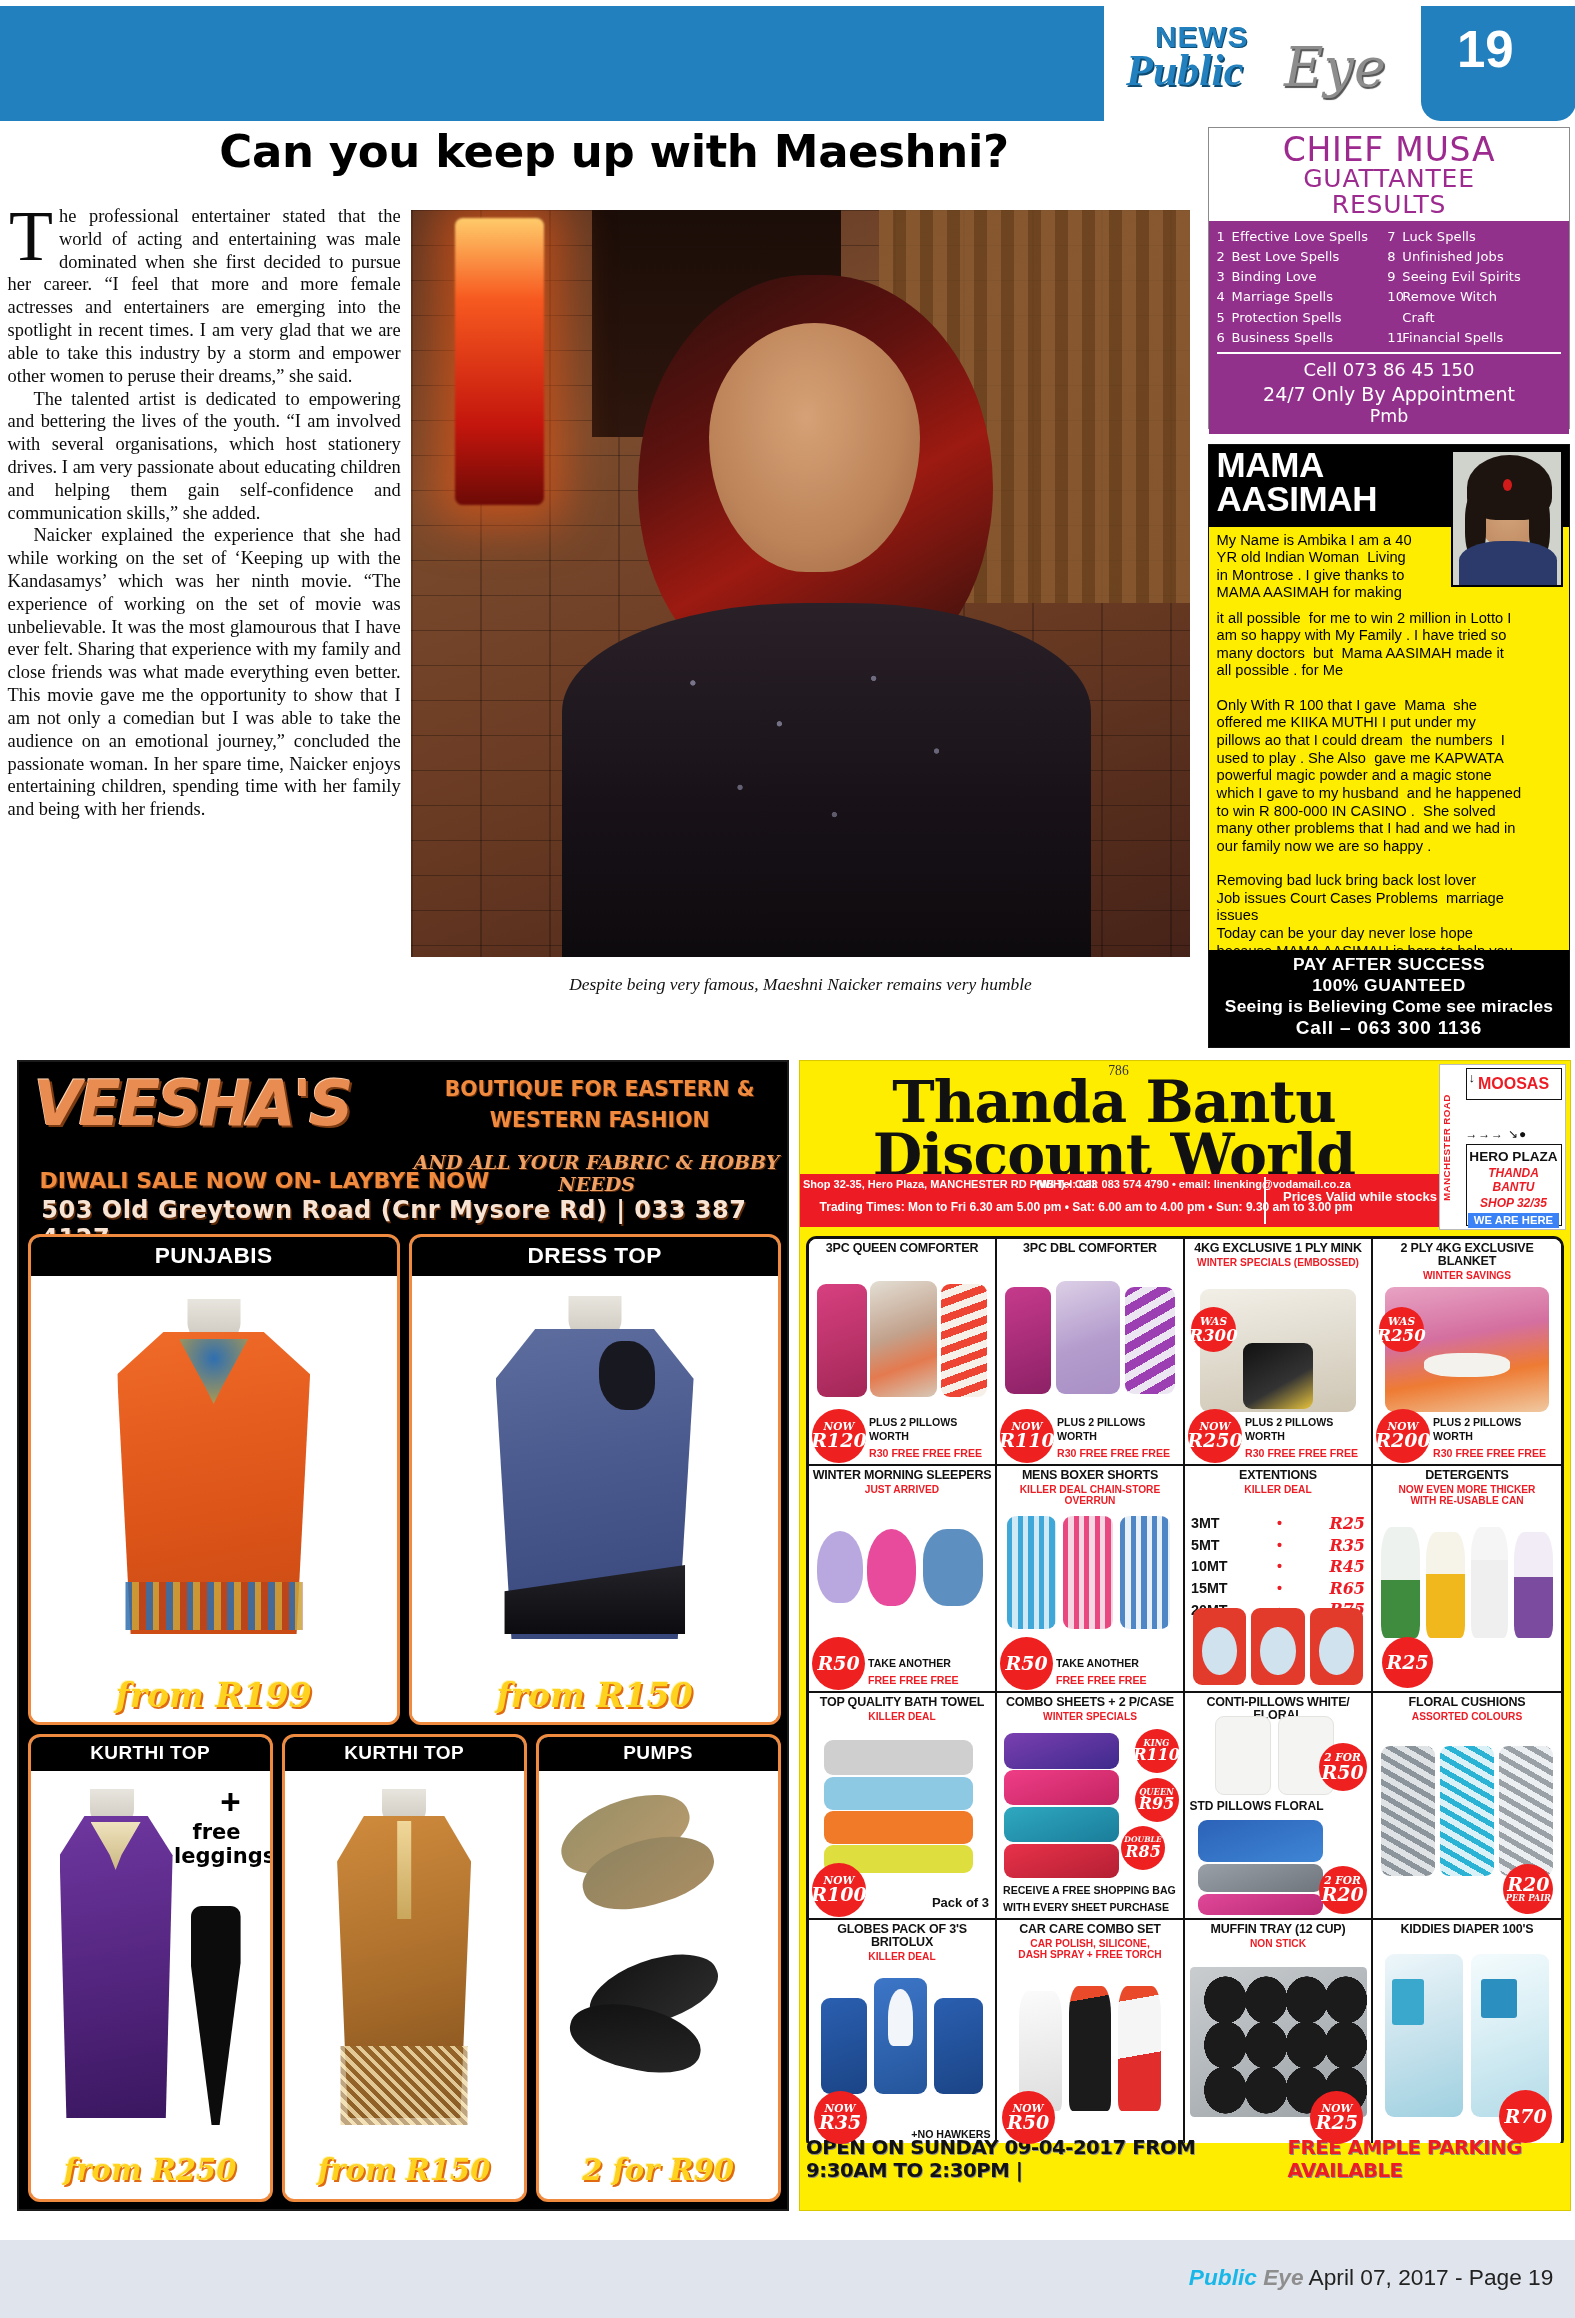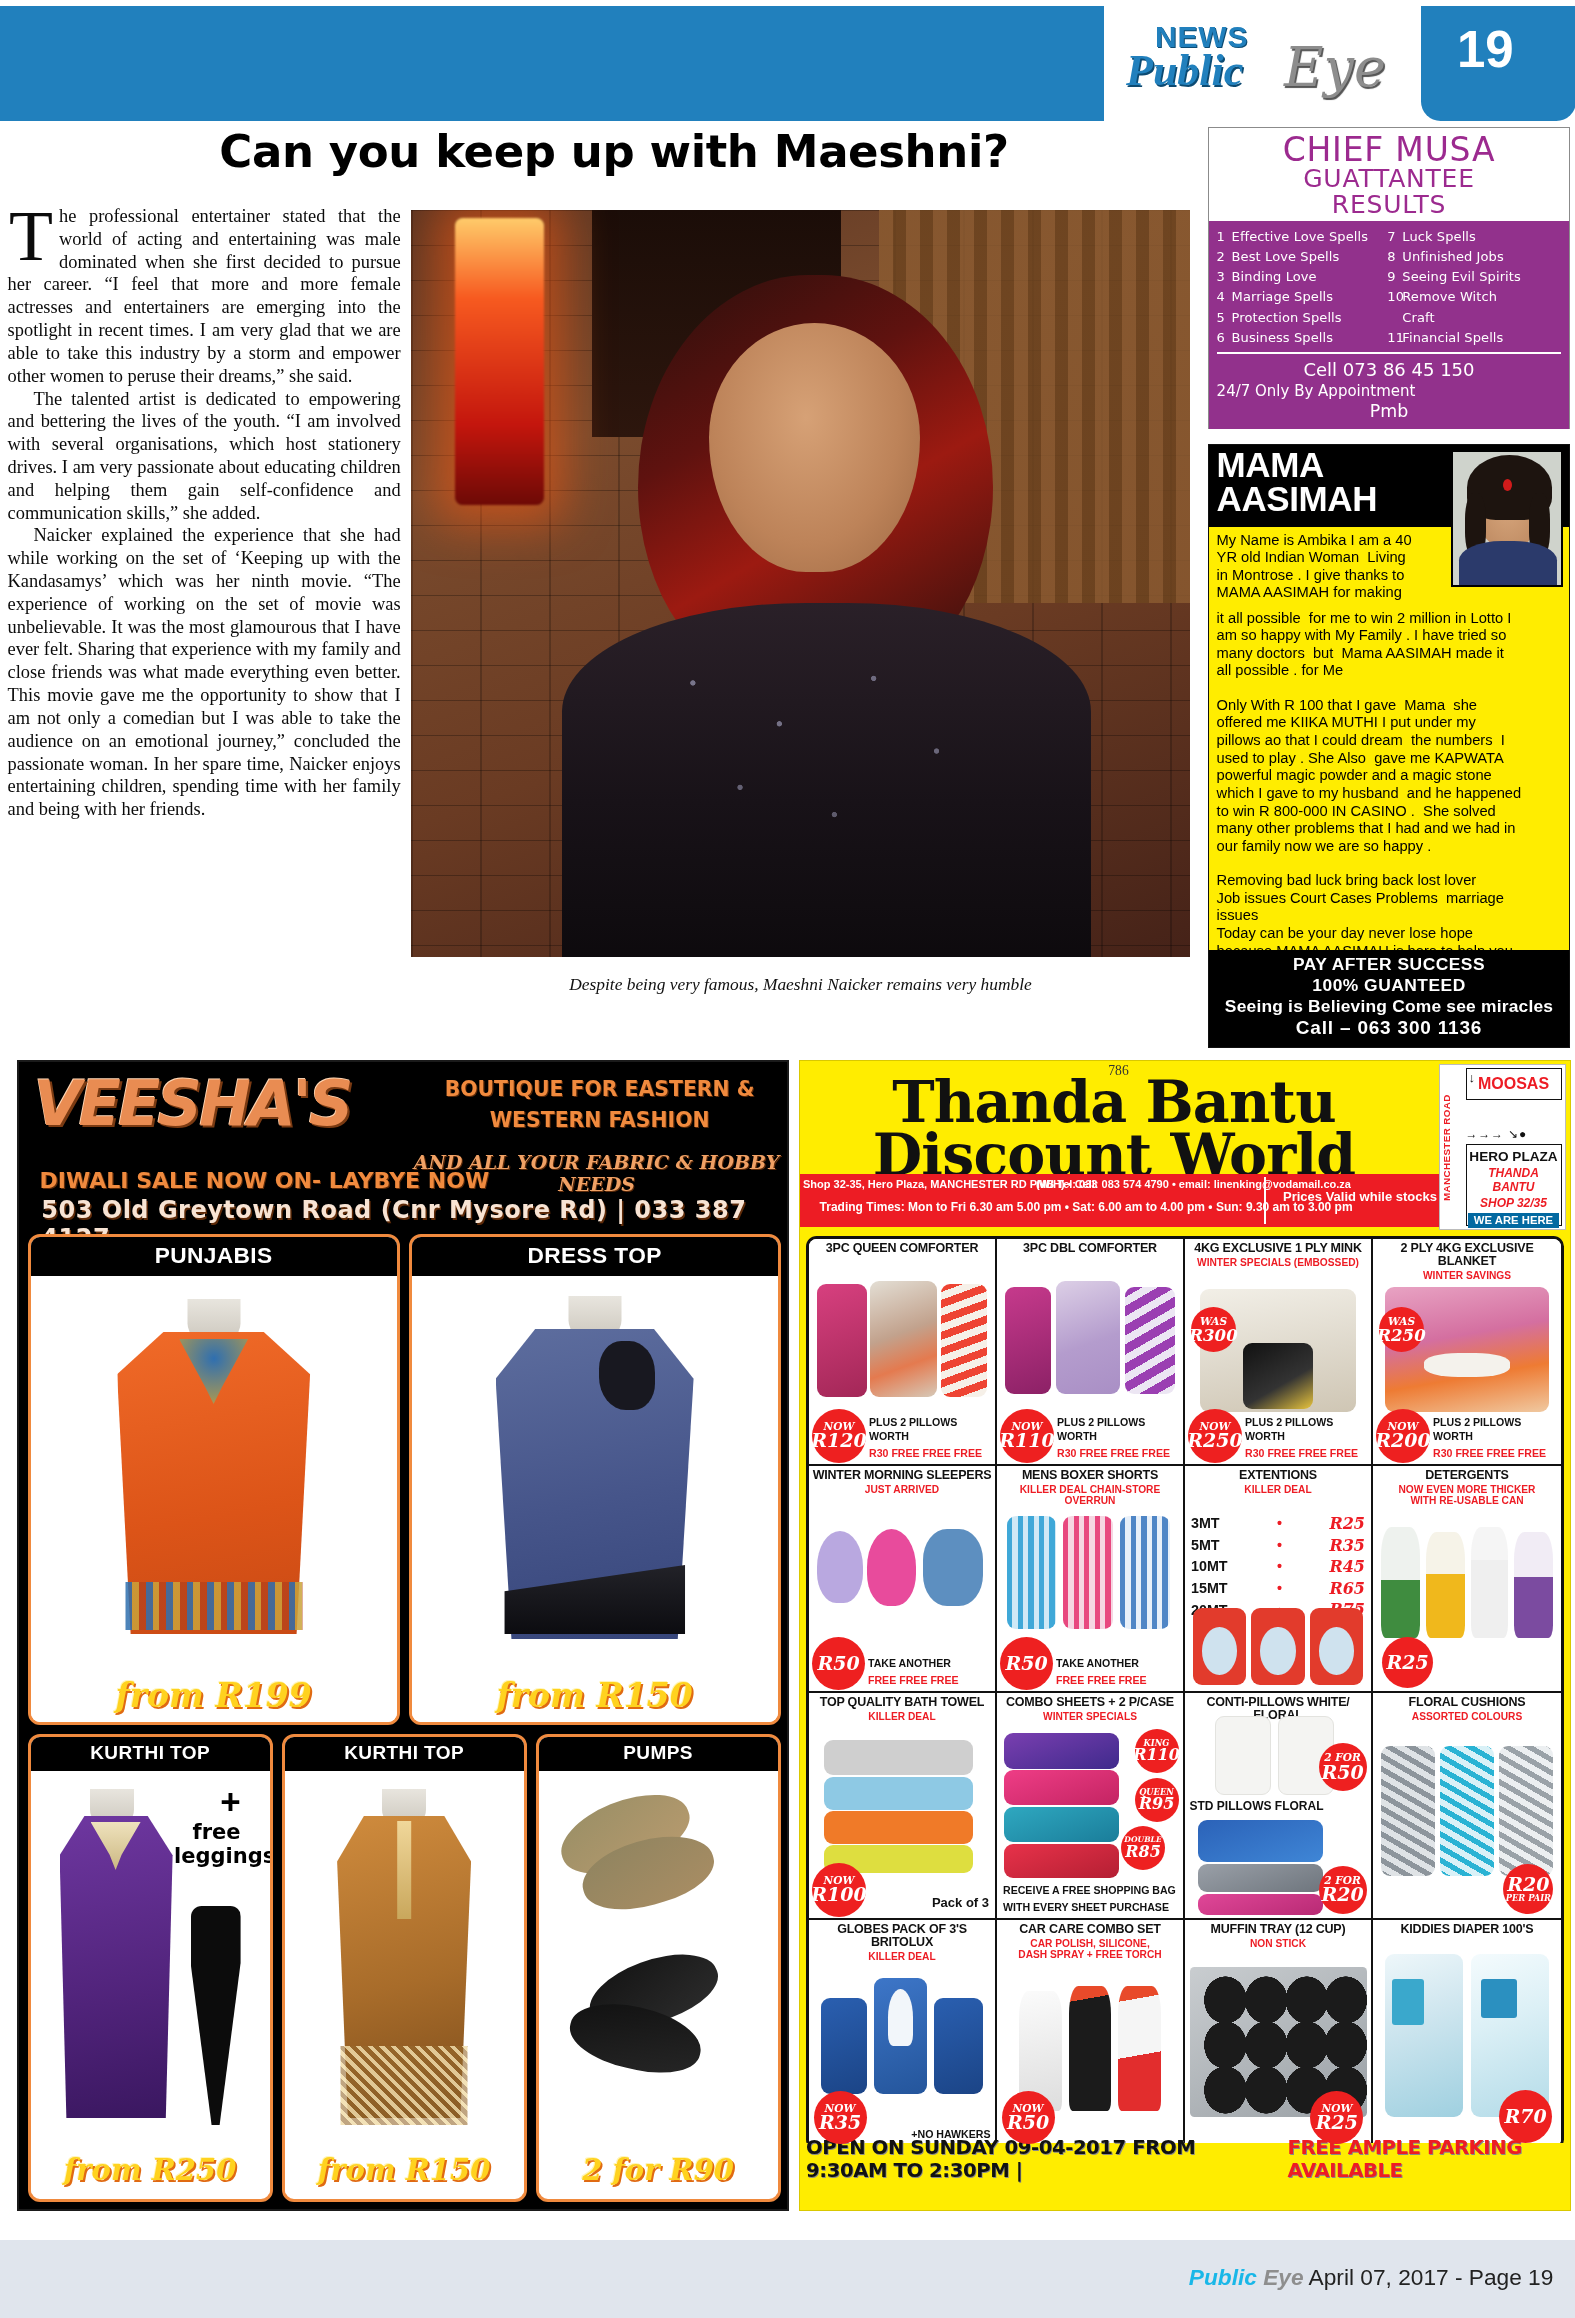--- a/index.html
+++ b/index.html
@@ -90,21 +90,21 @@
   .cm-t3 { font-size: 25px; letter-spacing: 0.8px; }
   .cm-body { margin-top: 3.8px; background: #92318c; color: #fff; padding: 6px 7.6px 7.6px 7.6px; }
   .cm-list { display: flex; gap: 0; }
   .cm-col { flex: 1; }
   .cm-col.right { flex: 1.02; }
   .cm-item { font-size: 13px; line-height: 1.55; font-family: "DejaVu Sans", sans-serif;
       white-space: nowrap; letter-spacing: 0.1px; }
   .cm-item .num { display: inline-block; width: 15px; }
   .cm-rule { height: 2.3px; background: #fff; margin: 3.8px 0 4.5px; }
   .cm-cell { text-align: center; font-size: 18px; color: #fff; font-family: "DejaVu Sans", sans-serif; line-height: 1.3; }
-  .cm-app { text-align: left; font-size: 15px; color: #fff; font-family: "DejaVu Sans", sans-serif; line-height: 1.3; }
+  .cm-app { text-align: center; font-size: 19px; color: #fff; font-family: "DejaVu Sans", sans-serif; line-height: 1.3; }
   .cm-pmb { text-align: center; font-size: 17.4px; color: #fff; font-family: "DejaVu Sans", sans-serif; }
 
   
   .mama { position: absolute; left: 1208px; top: 444px; width: 362px; height: 604px;
       border: 1.5px solid #111; background: #ffed00; overflow: hidden; }
   .mama-top { position: relative; background: #000; height: 82px; }
   .mama-name { position: absolute; left: 7.6px; top: 3px; color: #fff; font-size: 35px;
       font-weight: bold; line-height: .96; font-family: "Liberation Sans", sans-serif; letter-spacing: -0.4px; }
   .mama-photo { position: absolute; right: 6px; top: 4.5px; width: 112px; height: 137px;
       border: 2.3px solid #000; background: #cfd3cc; overflow: hidden; z-index: 3; }
@@ -188,21 +188,21 @@
   .tb-moosas { position: absolute; left: 26px; top: 3px; right: 3px; height: 32px; border: 1.5px solid #111;
       color: #ed1c24; font-weight: bold; font-size: 16px; text-align: center; line-height: 29px;
       font-family: "Liberation Sans", sans-serif; }
   .tb-arrowv { position: absolute; left: 29px; top: 4.5px; font-size: 13px; color: #111; }
   .tb-arrowh { position: absolute; left: 26px; top: 62px; font-size: 12px; color: #111; letter-spacing: 0.8px; }
   .tb-hero { position: absolute; left: 26px; top: 79px; right: 3px; bottom: 3px; border: 1.5px solid #111;
       text-align: center; font-family: "Liberation Sans", sans-serif; }
   .tb-hero .h1 { font-size: 13.6px; font-weight: bold; color: #111; margin-top: 3.8px; }
   .tb-hero .h2 { font-size: 12px; font-weight: bold; color: #ed1c24; font-style: italic; margin-top: 2.3px; }
   .tb-hero .h3 { font-size: 12px; font-weight: bold; color: #ed1c24; font-style: italic; margin-top: 1.5px; }
-  .tb-hero .h4 { display: inline-block; margin-top: 3px; background: #0369a1; color: #fff; font-size: 11.3px;
+  .tb-hero .h4 { display: inline-block; margin-top: 3px; background: #3b82f6; color: #fff; font-size: 11.3px;
       font-weight: bold; padding: 1.5px 6px; }
   .tb-grid { position: absolute; left: 6px; top: 175px; width: 758px; height: 914px;
       background: #fff; border: 3px solid #111; border-radius: 10.6px; display: grid;
       grid-template-columns: repeat(4, 1fr); grid-template-rows: repeat(4, 1fr); overflow: hidden; }
   .tb-cell { position: relative; border-right: 2.3px solid #111; border-bottom: 2.3px solid #111;
       background: #fff; overflow: hidden; }
   .tb-cell:nth-child(4n) { border-right: none; }
   .tb-cell:nth-child(n+13) { border-bottom: none; }
   .tb-ch { text-align: center; font-family: "Liberation Sans", sans-serif; font-weight: bold;
       font-size: 12.5px; color: #111; padding: 3px 1.5px 0; letter-spacing: -0.2px; line-height: 1.05; }

